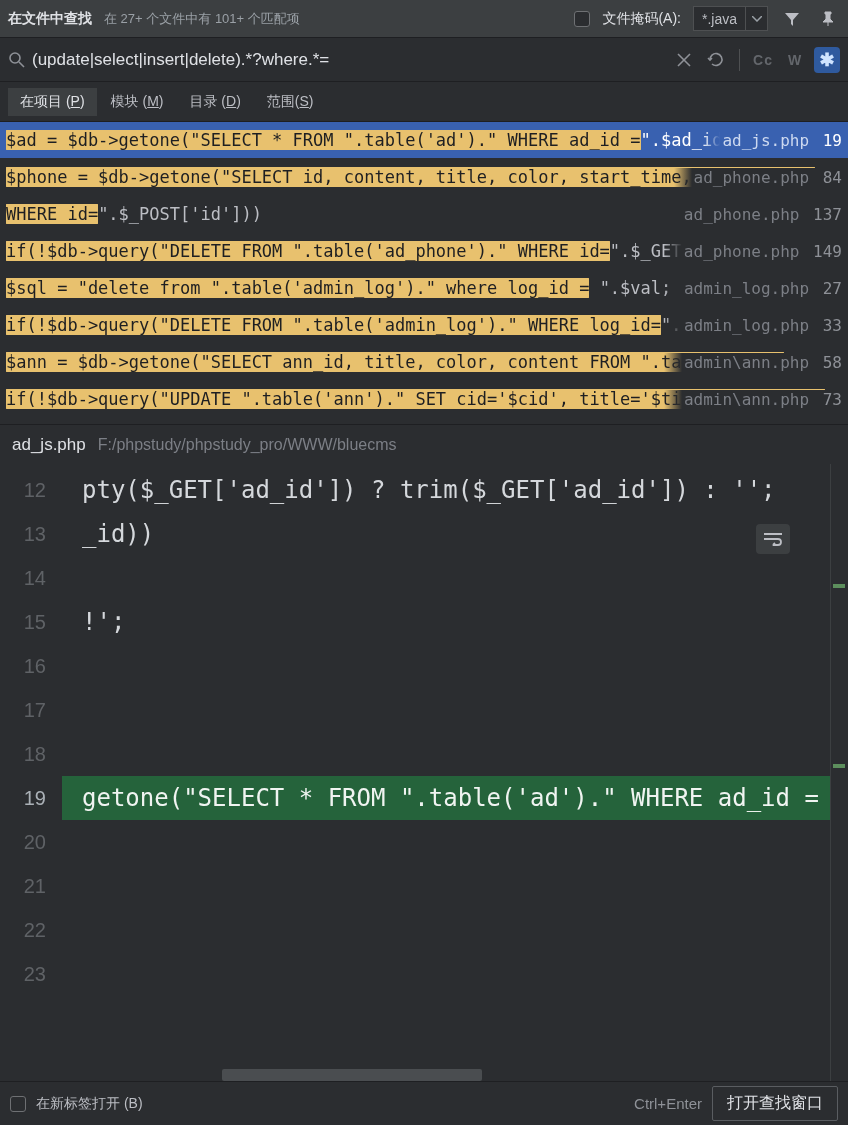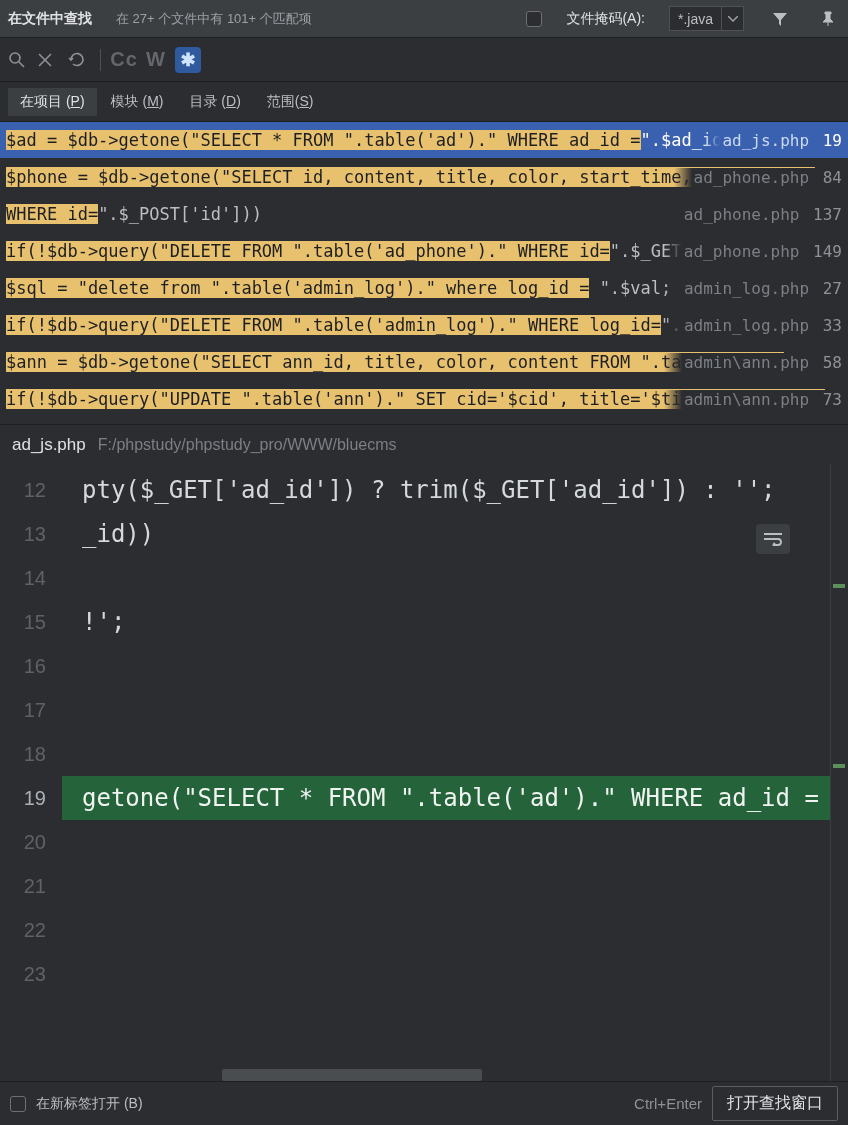--- a/index.html
+++ b/index.html
@@ -14,21 +14,21 @@
   }
 
   
   .topbar {
     display: flex;
     align-items: center;
     height: 38px;
     padding: 0 8px;
     background: #3c3f41;
     border-bottom: 1px solid #1e1f22;
-    gap: 24px;
+    gap: 12px;
   }
   .topbar .title { font-weight: bold; color: #dfe1e5; }
   .topbar .stats { color: #9aa0a6; font-size: 13px; flex: 0 0 auto; }
   .topbar .spacer { flex: 1; }
   .chk {
     width: 16px; height: 16px; border: 1px solid #6e7073;
     display: inline-block; border-radius: 3px; background: #2b2d30;
   }
   .mask-label { color: #dfe1e5; }
   .mask-combo {
@@ -52,21 +52,21 @@
   .searchbar .field {
     flex: 1; background: transparent; border: none; outline: none;
     color: #dfe1e5; font-size: 17px;
     font-family: "Segoe UI", Arial, sans-serif;
   }
   .sb-icon {
     width: 26px; height: 26px; display: flex; align-items: center; justify-content: center;
     color: #787c82; font-weight: bold; font-size: 16px;
   }
   .sb-sep { width: 1px; height: 22px; background: #4e5052; margin: 0 4px; }
-  .sb-label { color: #63666b; font-weight: 600; font-size: 20px; letter-spacing: 1px; }
+  .sb-label { color: #63666b; font-weight: 600; font-size: 14px; letter-spacing: 1px; }
   .regex-on {
     background: #2f5a9e; border-radius: 4px; color: #cfe4ff;
     width: 26px; height: 26px; display: flex; align-items: center; justify-content: center;
     font-size: 18px; font-weight: bold;
   }
 
   
   .tabs {
     display: flex; align-items: center; height: 40px;
     padding: 0 8px; gap: 2px; background: #2b2d30;
@@ -205,20 +205,21 @@
   </span>
 </div>
 
 <div class="searchbar">
   <span class="mag">
     <svg width="18" height="18" viewBox="0 0 18 18">
         <circle cx="7" cy="7" r="5" fill="none" stroke="#8e9197" stroke-width="1.6"></circle>
         <line x1="11" y1="11" x2="16" y2="16" stroke="#8e9197" stroke-width="1.6"></line>
       </svg>
   </span>
+  <input class="field" value="(update|select|insert|delete).*?where.*=" style="">
   <span class="sb-icon">
     <svg width="14" height="14" viewBox="0 0 14 14">
         <line x1="1" y1="1" x2="13" y2="13" stroke="#8e9197" stroke-width="1.6"></line>
         <line x1="13" y1="1" x2="1" y2="13" stroke="#8e9197" stroke-width="1.6"></line>
       </svg>
   </span>
   <span class="sb-icon">
     <svg width="18" height="16" viewBox="0 0 18 16">
         <path d="M3 8 A6 6 0 1 1 5 12" fill="none" stroke="#8e9197" stroke-width="1.6"></path>
         <path d="M1 6 L3 8 L5 6" fill="none" stroke="#8e9197" stroke-width="1.6"></path>

